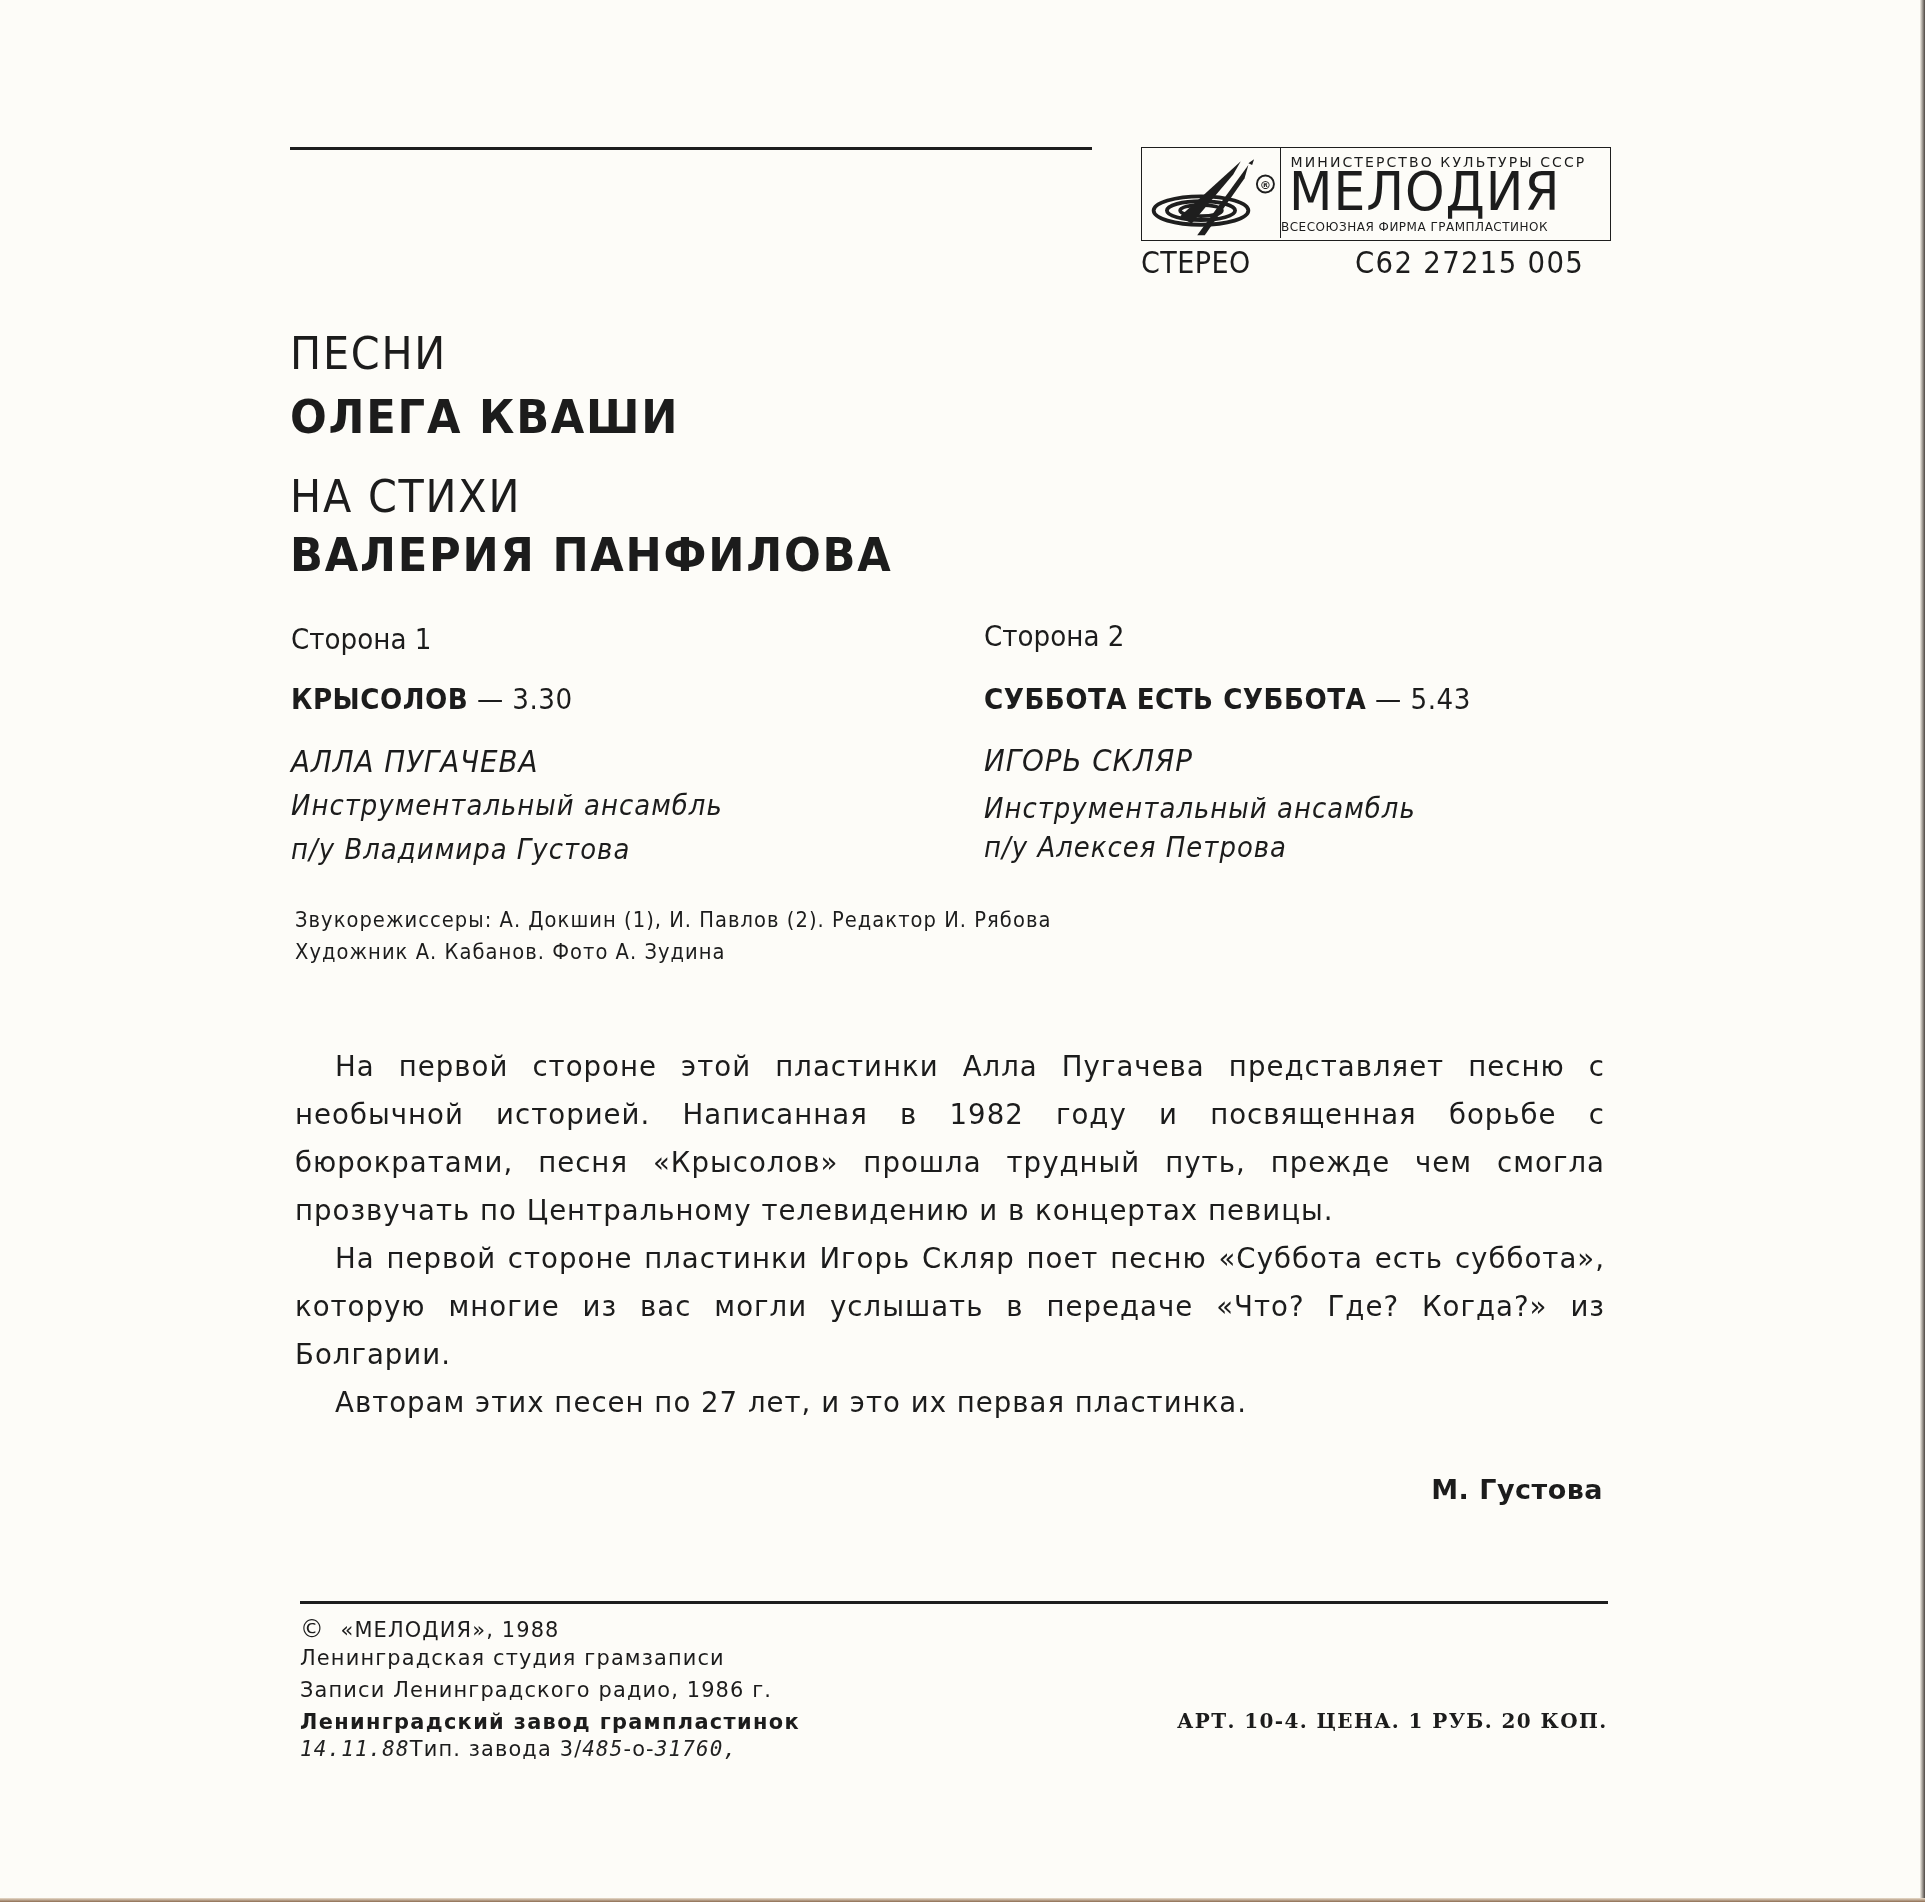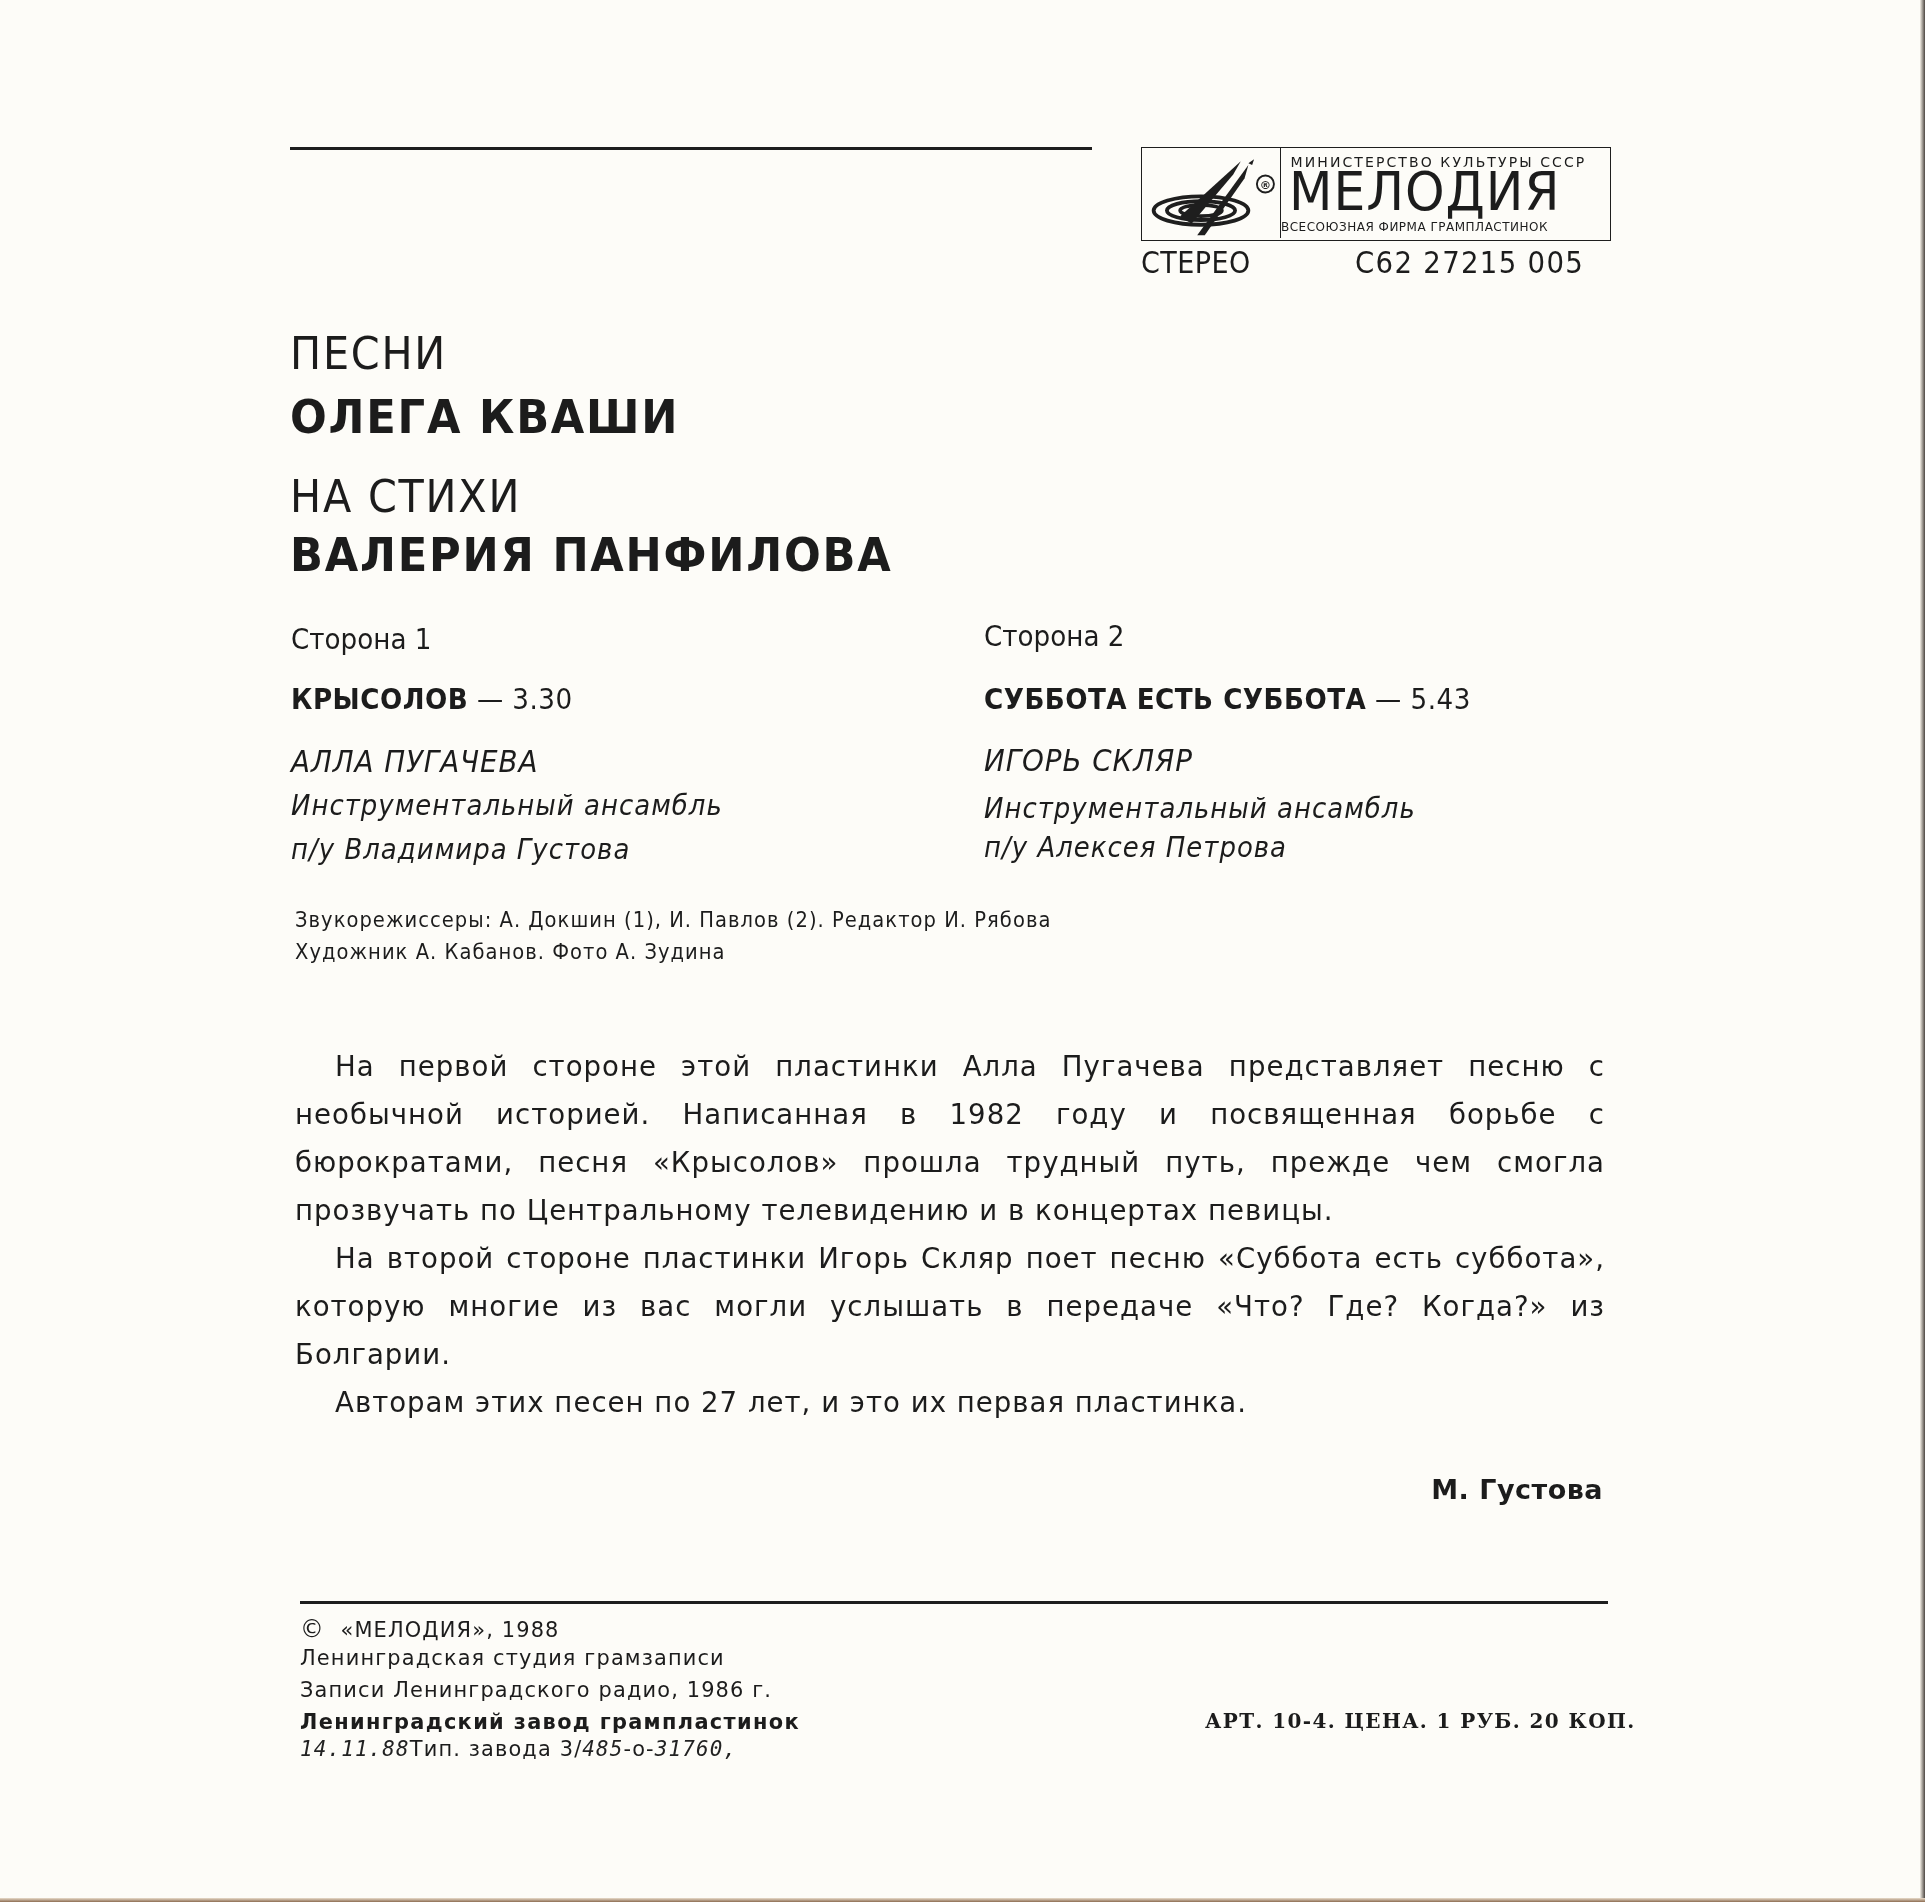--- a/index.html
+++ b/index.html
@@ -36,21 +36,21 @@
 
   .credits { left: 295px; font-size: 21px; letter-spacing: 1.1px; transform: scaleX(0.93); transform-origin: left; }
 
   .annot { position: absolute; left: 295px; top: 1043px; width: 1310px; font-size: 27.6px; line-height: 48px; letter-spacing: 1px; text-align: justify; }
   .annot p { margin: 0; text-indent: 40px; }
   .signature { right: 323px; top: 1474px; font-size: 27px; font-weight: bold; letter-spacing: 0.5px; }
 
   .foot { left: 300px; font-size: 22px; letter-spacing: 1.2px; transform: scaleX(0.95); transform-origin: left; }
   .foot.bold { font-weight: bold; letter-spacing: 1.4px; }
   .hand { font-family: "DejaVu Sans Mono", monospace; font-style: italic; color: #222; }
-  .price { left: 1177px; top: 1709px; font-size: 20px; font-weight: bold; font-family: "DejaVu Serif", serif; letter-spacing: 1.4px; margin-left: 28px; }
+  .price { left: 1177px; top: 1709px; font-size: 20px; font-weight: bold; font-family: "DejaVu Serif", serif; letter-spacing: 1.4px; }
 </style>
 </head>
 <body>
 
 <div class="edge-right"></div>
 <div class="edge-bottom"></div>
 
 <div class="rule" style="left:290px; top:147px; width:802px;"></div>
 
 <div class="logo-box">
@@ -96,21 +96,21 @@
   <div class="abs performer" style="left:984px; top:744px;">ИГОРЬ СКЛЯР</div>
   <div class="abs ensemble" style="left:984px; top:792px;">Инструментальный ансамбль</div>
   <div class="abs ensemble" style="left:984px; top:831px;">п/у Алексея Петрова</div>
 </div>
 
 <div class="abs credits" style="top:908px;">Звукорежиссеры: А. Докшин (1), И. Павлов (2). Редактор И. Рябова</div>
 <div class="abs credits" style="top:940px;">Художник А. Кабанов. Фото А. Зудина</div>
 
 <div class="annot">
   <p>На первой стороне этой пластинки Алла Пугачева представляет песню с необычной историей. Написанная в 1982 году и посвященная борьбе с бюрократами, песня «Крысолов» прошла трудный путь, прежде чем смогла прозвучать по Центральному телевидению и в концертах певицы.</p>
-  <p>На второй стороне пластинки Игорь Скляр поет песню «Суббота есть суббота», которую многие из вас могли услышать в передаче «Что? Где? Когда?» из Болгарии.</p>
+  <p>На первой стороне пластинки Игорь Скляр поет песню «Суббота есть суббота», которую многие из вас могли услышать в передаче «Что? Где? Когда?» из Болгарии.</p>
   <p>Авторам этих песен по 27 лет, и это их первая пластинка.</p>
 </div>
 <div class="abs signature">М. Густова</div>
 
 <div class="rule" style="left:300px; top:1601px; width:1308px;"></div>
 
 <div class="abs foot" style="top:1614px;"><span style="font-size:25px;">©</span>&nbsp;&nbsp;<span>«МЕЛОДИЯ», 1988</span></div>
 <div class="abs foot" style="top:1645px;">Ленинградская студия грамзаписи</div>
 <div class="abs foot" style="top:1677px;">Записи Ленинградского радио, 1986 г.</div>
 <div class="abs foot bold" style="top:1709px;">Ленинградский завод грампластинок</div>

